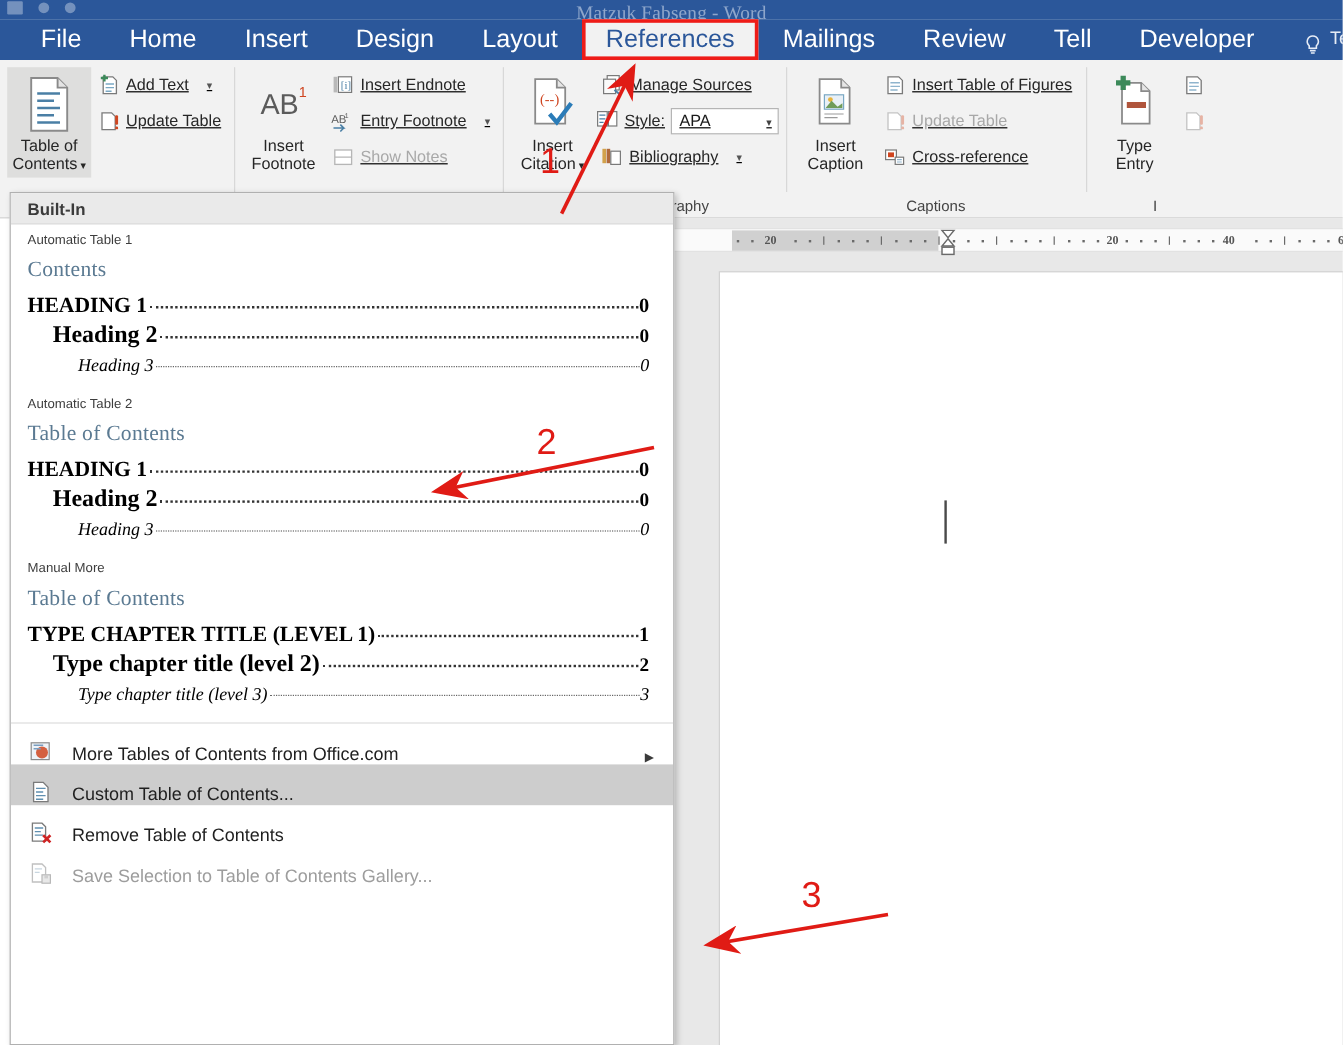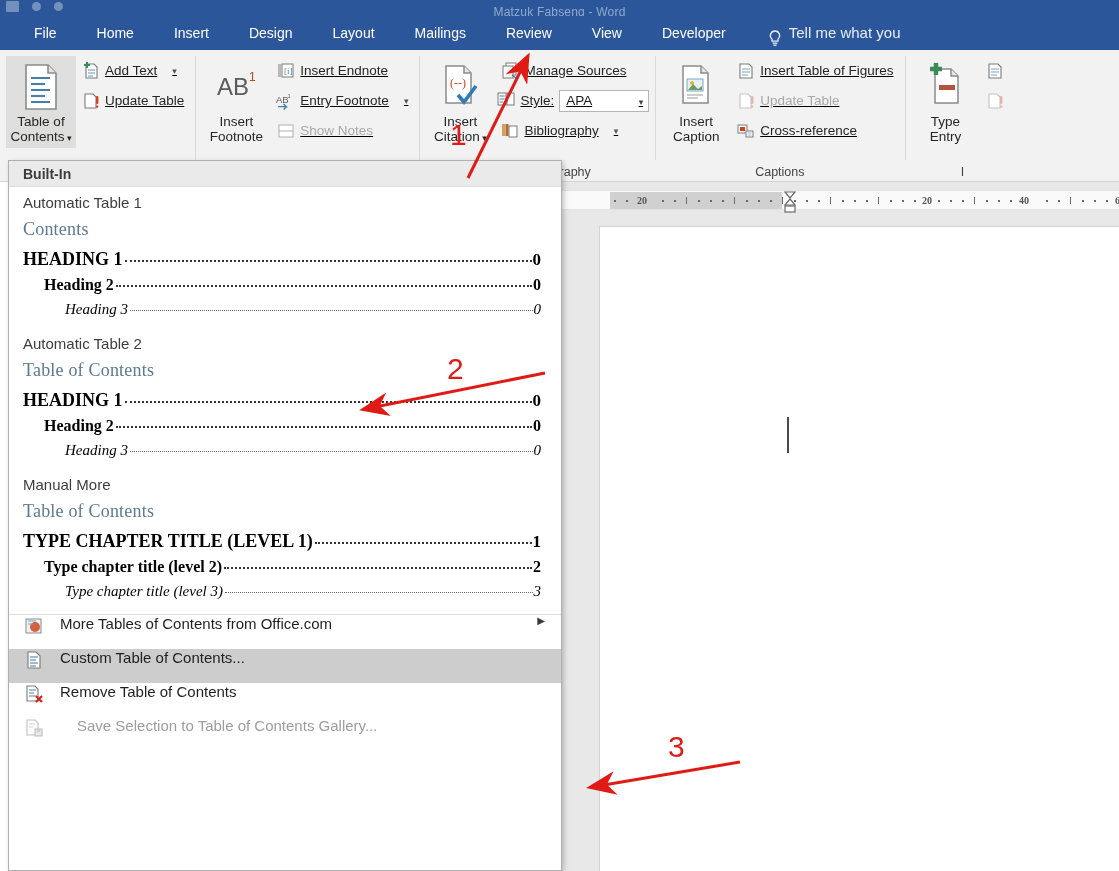--- a/index.html
+++ b/index.html
@@ -13,35 +13,36 @@
 
   
   .titlebar {
     position: absolute; left: 0; top: 0; width: 1119px; height: 16px;
     background: #2b579a;
     color: #dfe7f3;
     font-size: 11px;
     display: flex; align-items: center; justify-content: center;
   }
   .titlebar .title-text {
-    opacity: .55; letter-spacing: .2px; font-size: 12px;
+    opacity: .55; letter-spacing: .2px; font-size: 16px;
     transform: translateY(4px);
+    font-family: Liberation Serif, serif;
   }
   .qat { position: absolute; left: 6px; top: 1px; display: flex; gap: 13px; align-items: center; }
   .qat .qicon { width: 13px; height: 11px; opacity: .45; background: #cfd9e8; border-radius: 1px; }
   .qat .qicon.r { border-radius: 50%; width: 9px; height: 9px; }
 
   
   .tabstrip {
     position: absolute; left: 0; top: 16px; width: 1119px; height: 34px;
     background: #2b579a;
   }
   .tabs { display: flex; align-items: stretch; height: 34px; padding-left: 14px; }
   .tab {
-    color: #ffffff; font-size: 14px; line-height: 34px;
+    color: #ffffff; font-size: 21px; line-height: 34px;
     padding: 0 20px; white-space: nowrap; cursor: default;
     position: relative;
   }
   .tab.active {
     background: #f2f2f2; color: #2b579a;
   }
   .tab.active .hilite {
     position: absolute; left: 0; top: 0; right: 0; bottom: 0;
     border: 3px solid #ee1c18; pointer-events: none;
   }
@@ -141,58 +142,58 @@
     box-shadow: 2px 2px 5px rgba(0,0,0,.22);
     overflow: hidden;
   }
   .gal-header {
     height: 26px; background: #eaeaea; border-bottom: 1px solid #dcdcdc;
     display: flex; align-items: center; padding-left: 14px;
     font-size: 14px; color: #3b3b3b; font-weight: bold;
   }
   .gal-item { padding: 7px 0 6px 0; cursor: default; }
   .gal-title {
-    font-size: 15px; color: #3d3d3d; padding-left: 14px; padding-bottom: 8px;
+    font-size: 11px; color: #3d3d3d; padding-left: 14px; padding-bottom: 8px;
   }
   .toc-preview { padding-left: 14px; padding-right: 20px; }
   .toc-head {
     font-family: "Liberation Serif", serif;
     font-size: 18px; color: #5b7a92; padding-bottom: 7px; letter-spacing: .2px;
   }
   .toc-row {
     font-family: "Liberation Serif", serif;
     display: flex; align-items: baseline; white-space: nowrap;
     line-height: 25px;
   }
   .toc-row .lbl { flex: 0 0 auto; }
   .toc-row .dots {
     flex: 1 1 auto; overflow: hidden; margin: 0 1px 0 2px;
     border-bottom: 2px dotted #333; transform: translateY(-3px);
   }
   .toc-row .pg { flex: 0 0 auto; }
   .toc-row.lv1 .lbl { font-size: 18px; font-weight: bold; }
   .toc-row.lv1 .pg { font-size: 17px; font-weight: bold; }
   .toc-row.lv2 { padding-left: 21px; }
-  .toc-row.lv2 .lbl { font-size: 16px; font-weight: bold; text-align: center; }
+  .toc-row.lv2 .lbl { font-size: 20px; font-weight: bold; text-align: center; }
   .toc-row.lv2 .pg { font-size: 16px; font-weight: bold; }
   .toc-row.lv3 { padding-left: 42px; }
   .toc-row.lv3 .lbl { font-size: 15px; font-style: italic; }
   .toc-row.lv3 .pg { font-size: 15px; font-style: italic; }
   .toc-row.lv3 .dots { border-bottom: 1px dotted #666; }
 
   .gal-sep { height: 1px; background: #dcdcdc; margin: 4px 0 0 0; }
 
   .menu-item {
-    display: flex; align-items: flex-start; height: 34px;
+    display: flex; align-items: flex-end; height: 34px;
     padding-left: 14px; font-size: 15px; color: #1f1f1f; cursor: default;
     position: relative;
   }
   .menu-item .mico { width: 22px; height: 22px; flex: 0 0 auto; display: flex; align-items: center; justify-content: center; margin-right: 15px; }
   .menu-item.hovered { background: #cdcdcd; }
-  .menu-item.disabled { color: #9d9d9d; gap: 17px; }
+  .menu-item.disabled { color: #9d9d9d; }
   .menu-item .sub-arrow { position: absolute; right: 16px; font-size: 10px; color: #3a3a3a; }
 
   
   .anno { position: absolute; color: #e01b15; font-size: 30px; font-family: "Liberation Sans", sans-serif; }
   svg.overlay { position: absolute; left: 0; top: 0; width: 1119px; height: 871px; pointer-events: none; }
 </style>
 </head>
 <body>
 
 <div id="app">
@@ -206,23 +207,24 @@
     <span class="title-text">Matzuk Fabseng - Word</span>
   </div>
 
   <div class="tabstrip">
     <div class="tabs" id="tabs-host">
         <div class="tab"><span>File</span></div>
         <div class="tab"><span>Home</span></div>
         <div class="tab"><span>Insert</span></div>
         <div class="tab"><span>Design</span></div>
         <div class="tab"><span>Layout</span></div>
+        <div class="tab active"><span>References</span><span class="hilite"></span></div>
         <div class="tab"><span>Mailings</span></div>
         <div class="tab"><span>Review</span></div>
-        <div class="tab"><span>View</span></div>
+        <div class="tab"><span>Tell</span></div>
         <div class="tab"><span>Developer</span></div>
         <div class="tellme">
           <span class="bulb"><svg width="14" height="17" viewBox="0 0 14 17">
               <path d="M7 1 a4.6 4.6 0 0 1 3 8.1 v2.1 h-6 v-2.1 A4.6 4.6 0 0 1 7 1z" fill="none" stroke="#e6ecf6" stroke-width="1.3"></path>
               <line x1="4.6" y1="13.2" x2="9.4" y2="13.2" stroke="#e6ecf6" stroke-width="1.3"></line>
               <line x1="5.4" y1="15.2" x2="8.6" y2="15.2" stroke="#e6ecf6" stroke-width="1.3"></line>
             </svg></span>
           <span>Tell me what you</span>
         </div>
       </div>

